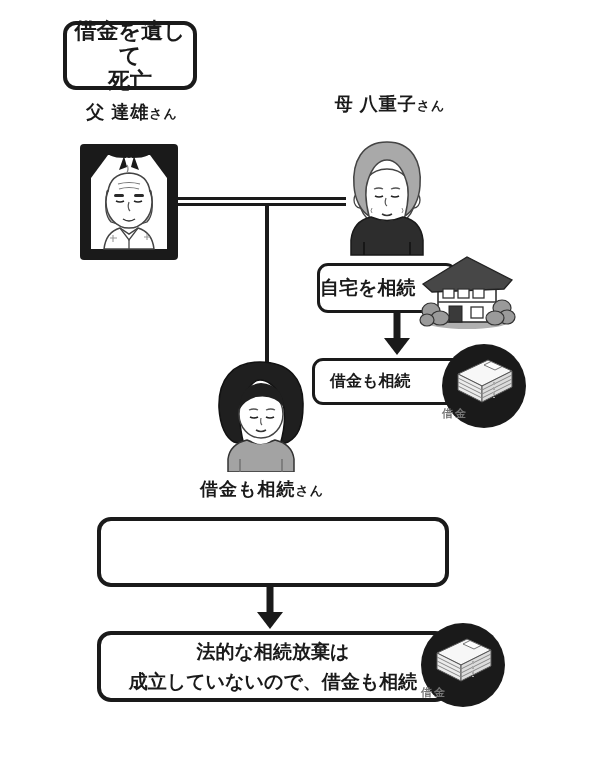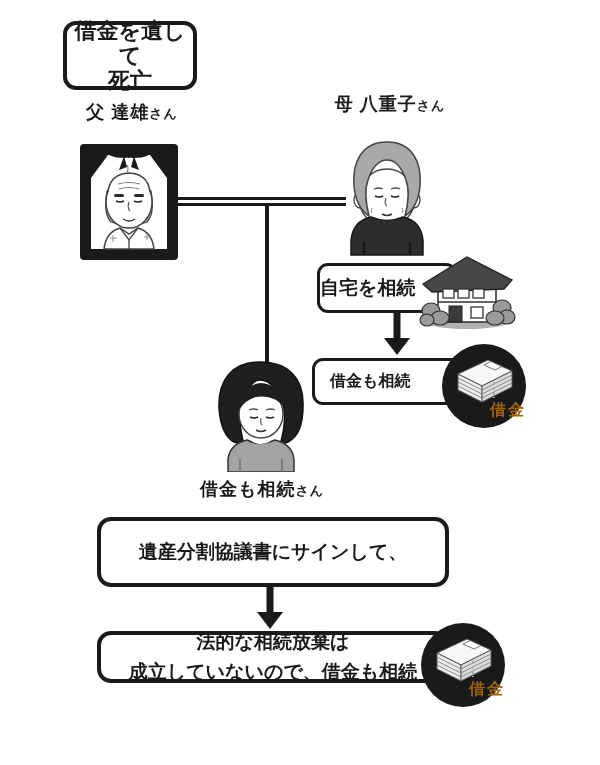--- a/index.html
+++ b/index.html
@@ -33,42 +33,42 @@
 
   
   .home-box { left:317px; top:263px; width:140px; height:50px; border-radius:11px;
               border-width:3.5px; display:flex; align-items:center; }
   .home-box .bline { font-size:19px; }
   .debt-box { left:312px; top:358px; width:156px; height:47px; border-radius:11px;
               border-width:3.5px; display:flex; align-items:center; padding-left:15px; }
   .debt-box .bline { font-size:16px; }
   .sign-box { left:97px; top:517px; width:352px; height:70px;
               display:flex; flex-direction:column; justify-content:center; }
-  .legal-box { left:97px; top:631px; width:352px; height:52px;
+  .legal-box { left:97px; top:631px; width:352px; height:71px;
                display:flex; flex-direction:column; justify-content:center; }
   .sign-box .bline, .legal-box .bline { font-size:19px; line-height:30px; }
 
   
   .fig { position:absolute; }
   .portrait-svg { left:78px;  top:136px; }
   .mother-svg   { left:342px; top:138px; }
   .house-svg    { left:419px; top:249px; }
   .daughter-svg { left:214px; top:360px; }
   .arrow-svg { position:absolute; }
   .arrow-1 { left:383px; top:312px; }
   .arrow-2 { left:256px; top:586px; }
 
   
   .debt-badge { position:absolute; width:84px; height:84px; border-radius:50%;
                 background:#1a1a1a; }
   .debt-badge-1 { left:442px; top:344px; }
   .debt-badge-2 { left:421px; top:623px; }
   .debt-badge svg { position:absolute; left:0; top:0; }
   .debt-badge .badge-label { position:absolute; bottom:7px; left:0; width:100%;
-                text-align:right; color:#a16207; font-size:16px; font-weight:700;
+                text-align:left; color:#737373; font-size:11px; font-weight:700;
                 letter-spacing:2px; }
 </style>
 </head>
 <body>
 
 <div class="stage">
 
   <div class="rbox top-note">
     <span class="bline">借金を遺して</span>
     <span class="bline">死亡</span>
@@ -190,21 +190,20 @@
 
     <path d="M14,112 L14,99 Q16,84 33,80 Q47,87 61,80 Q78,84 80,99 L80,112 Z" fill="#a3a3a3" stroke="#333" stroke-width="1.5"></path>
     <path d="M38,80 Q47,86 56,80" fill="none" stroke="#ffffff" stroke-width="2.2"></path>
     <path d="M26,112 L26,99 M68,112 L68,99" stroke="#6e6e6e" stroke-width="1.4"></path>
   </svg>
   <div class="name-label daughter-label">
     <span>借金も相続</span><span class="sfx">さん</span>
   </div>
 
   <div class="rbox sign-box">
-    <span class="bline">遺産分割協議書にサインして、</span>
   </div>
 
   <svg class="arrow-svg arrow-2" width="28" height="44" viewBox="0 0 28 44">
     <rect x="10.5" y="0" width="7" height="28" fill="#1a1a1a"></rect>
     <polygon points="1,26 27,26 14,43" fill="#1a1a1a"></polygon>
   </svg>
 
   <div class="rbox legal-box">
     <span class="bline">法的な相続放棄は</span>
     <span class="bline">成立していないので、借金も相続</span>

